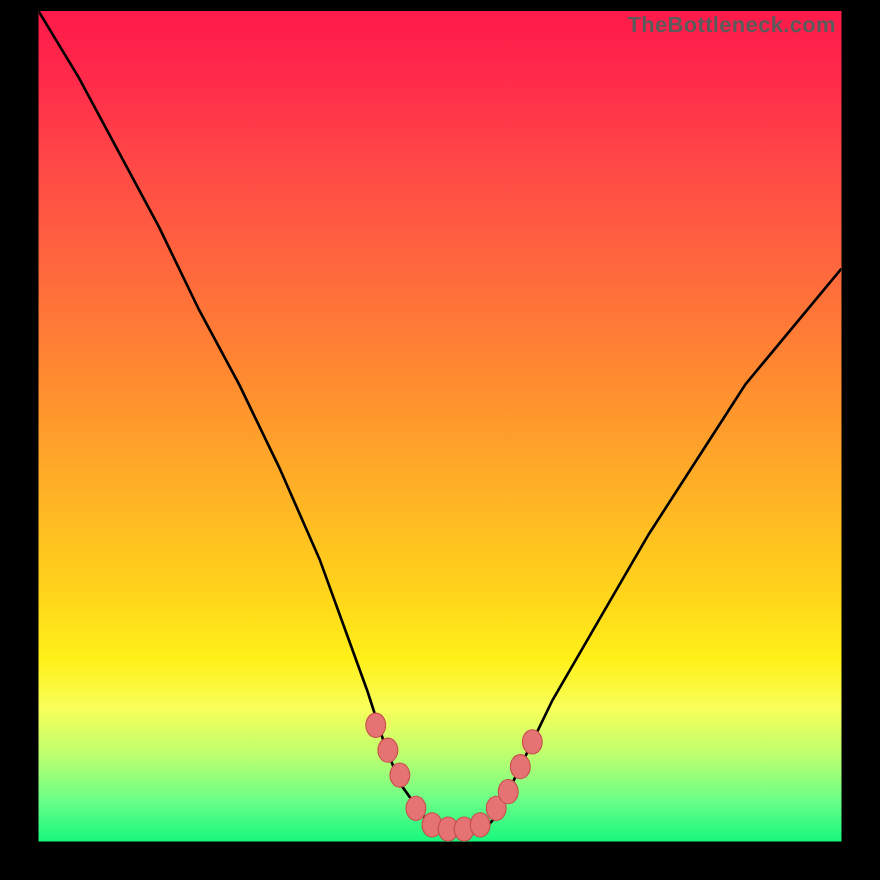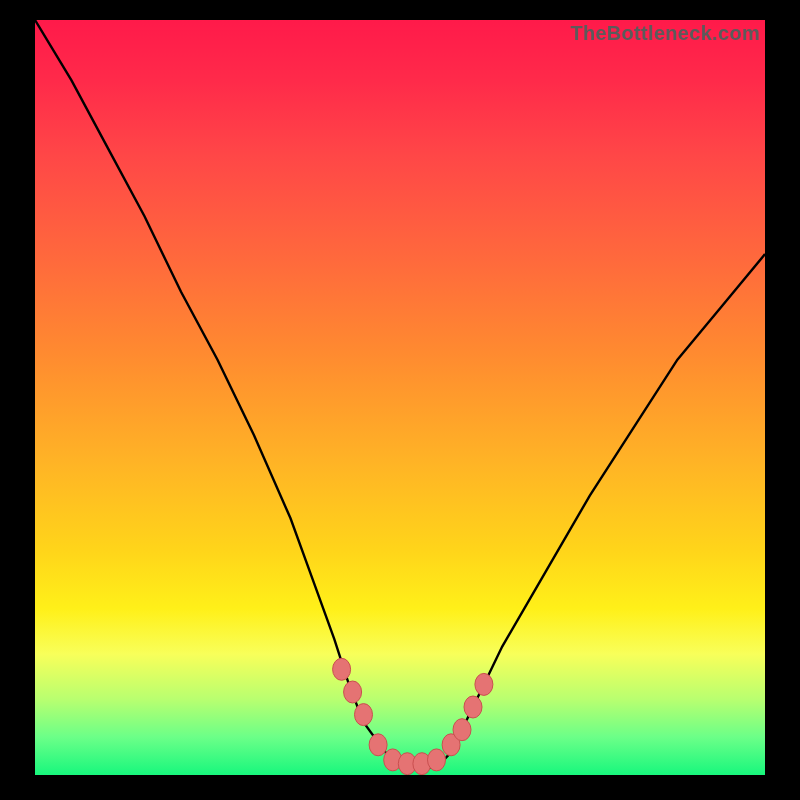--- a/index.html
+++ b/index.html
@@ -9,21 +9,20 @@
     height: 800px;
     overflow: hidden;
     background: #000;
     font-family: Arial, Helvetica, sans-serif;
   }
   .frame {
     position: relative;
     width: 800px;
     height: 628px;
     background: #000;
-    margin-top: 10px;
   }
   .plot {
     position: absolute;
     left: 35px;
     top: 10px;
     width: 730px;
     height: 755px;
     
     background: linear-gradient(
       to bottom,

